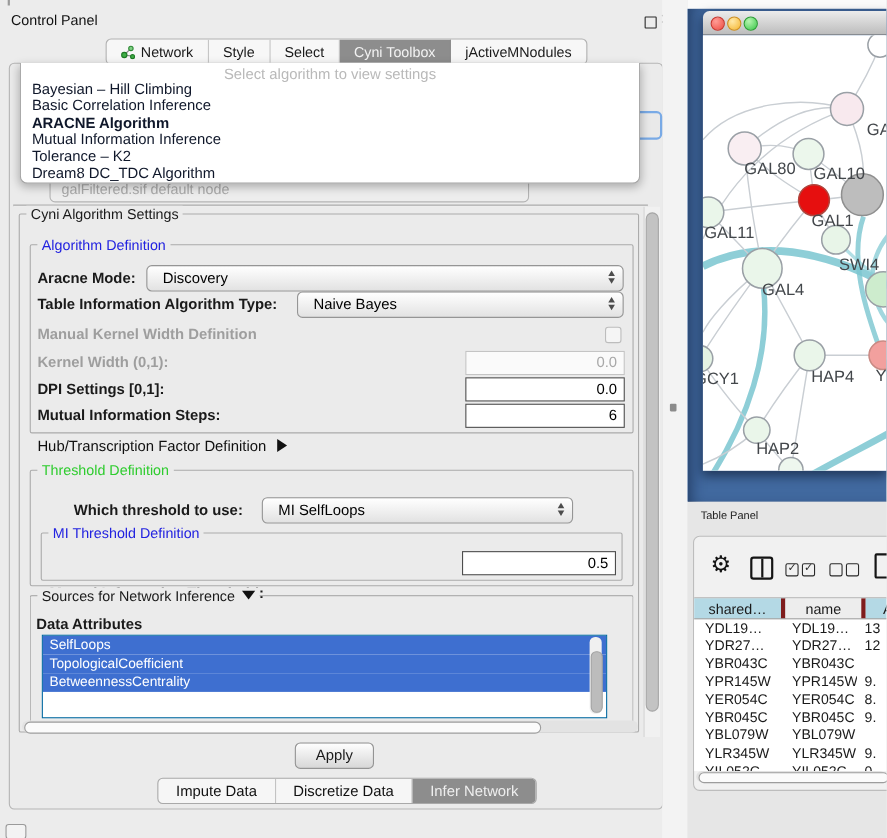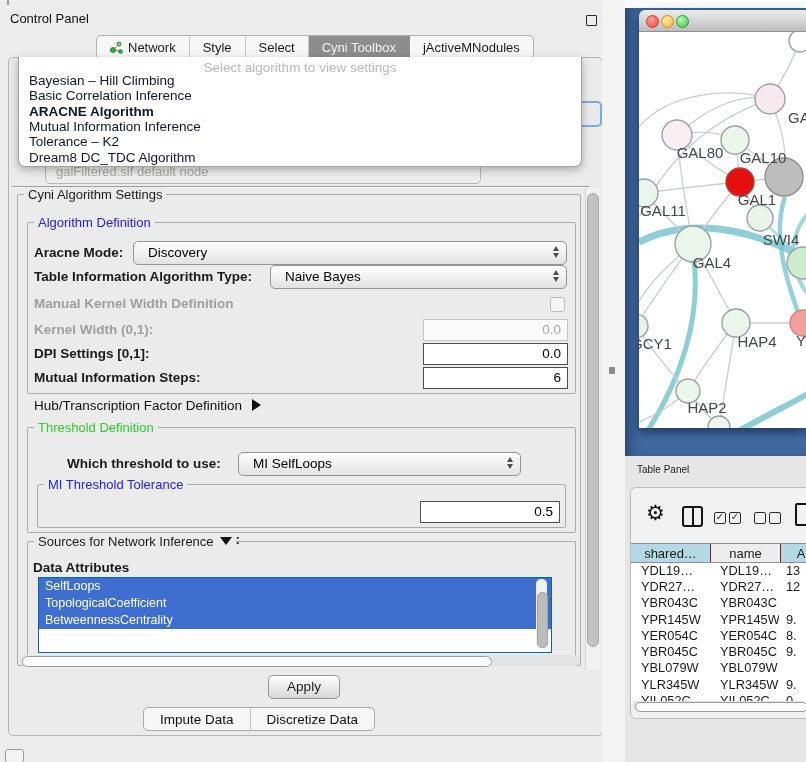--- a/index.html
+++ b/index.html
@@ -118,21 +118,21 @@
   #tb-columns{left:682px;top:506px;width:17px;height:17px;border:2px solid #141414;border-radius:3px;}
   #tb-columns i{position:absolute;left:7.5px;top:0;width:2px;height:17px;background:#141414;}
   .cb{position:absolute;width:10px;height:10px;border:1.5px solid #2a2a2a;border-radius:2px;font-size:10px;
     line-height:10px;text-align:center;color:#2a2a2a;}
   .cb.checked::after{content:"✓";position:absolute;left:0;top:-1px;width:10px;}
   #tb-doc{left:795px;top:503px;width:14px;height:19px;border:2px solid #141414;border-radius:2px;background:#f1f1f1;}
 
   #grid{left:631px;top:543px;width:175px;height:158px;background:#fff;overflow:hidden;font-size:12.8px;}
   #grid-header{position:absolute;left:0;top:0;height:18px;width:200px;display:flex;
     border-top:1px solid #8f8f8f;border-bottom:1px solid #8f8f8f;font-size:13px;}
-  #grid-header .hc{border-right:1px solid #7f1d1d;background:#ededed;display:flex;align-items:center;justify-content:center;}
+  #grid-header .hc{border-right:4px solid #7f1d1d;background:#ededed;display:flex;align-items:center;justify-content:center;}
   #grid-header .hc.hl{background:#b4d9e5;}
   .grow{position:absolute;left:0;width:200px;height:16.3px;display:flex;align-items:center;}
   .grow .c{overflow:hidden;white-space:nowrap;}
   #grid-hsb{left:633px;top:701px;width:172px;height:10px;background:#e2e2e2;border-radius:5px;}
   #grid-hsb-thumb{left:635px;top:702px;width:171px;height:8px;background:#fbfbfb;border:1px solid #9d9d9d;border-radius:5px;}
 </style>
 </head>
 <body>
 
 <div class="abs" id="top-mark"></div>
@@ -225,21 +225,21 @@
 </div>
 <div class="lbl" style="left:67px;top:456px;">Which threshold to use:</div>
 <div class="combo" style="left:238px;top:452px;width:267px;">
   <span>MI SelfLoops</span>
   <span class="arrows">
       <i class="up"></i>
       <i class="dn"></i>
     </span>
 </div>
 <div class="abs group" style="left:37px;top:484px;width:527px;height:42px;">
-  <span class="gtitle blue">MI Threshold Tolerance</span>
+  <span class="gtitle blue">MI Threshold Definition</span>
 </div>
 <div class="lbl" style="left:45px;top:532px;">Mutual Information Threshold:</div>
 <div class="field" style="left:420px;top:501px;width:132px;">0.5</div>
 
 <div class="abs group" style="left:27px;top:541px;width:547px;height:120px;border-bottom:none;">
   <span class="gtitle"><span>Sources for Network Inference</span><span class="tri-down"></span></span>
 </div>
 <div class="lbl" style="left:33px;top:560px;">Data Attributes</div>
 <div class="abs" id="attr-list">
     <div class="attr-item">SelfLoops</div>
@@ -250,20 +250,21 @@
 <div class="abs" id="attr-vsb-thumb"></div>
 <div class="abs" id="hscroll"></div>
 <div class="abs" id="hscroll-thumb"></div>
 <div class="abs" id="panel-vsb"></div>
 <div class="abs" id="panel-vsb-thumb"></div>
 
 <div class="abs" id="apply-btn">Apply</div>
 <div class="abs" id="bottom-tab-bar">
     <div class="tab">Impute Data</div>
     <div class="tab">Discretize Data</div>
+    <div class="tab sel">Infer Network</div>
   </div>
 <div class="abs" id="corner-icon"></div>
 
 <div class="abs" id="divider"></div>
 <div class="abs" id="split-handle"></div>
 
 <div class="abs" id="right-region"></div>
 <div class="abs" id="right-top-strip"></div>
 <div class="abs" id="desktop"></div>
 <div class="abs" id="net-window"></div>

